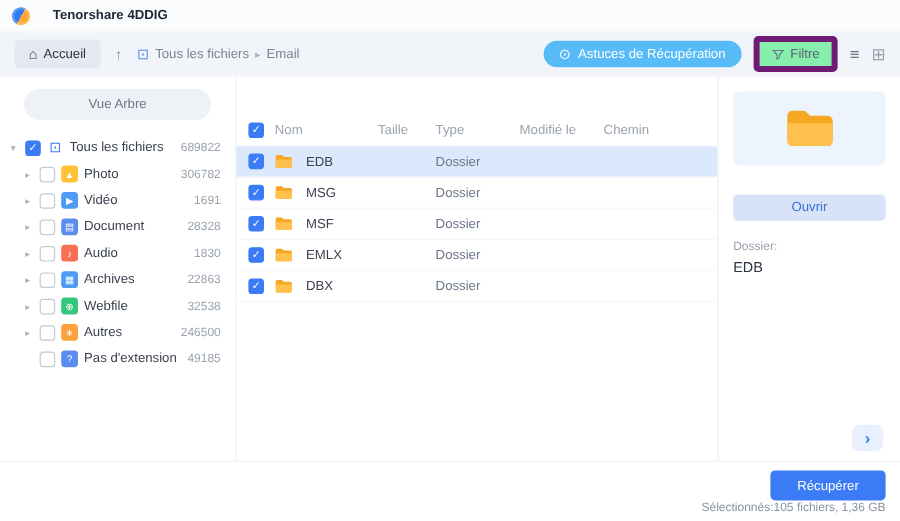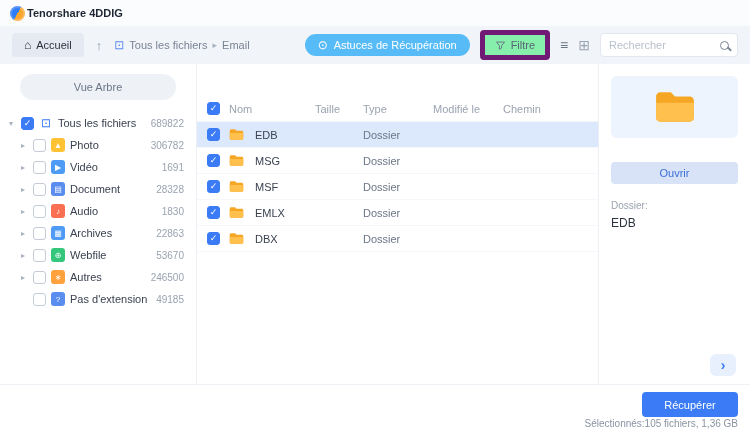--- a/index.html
+++ b/index.html
@@ -2,21 +2,21 @@
 <html><head>
 <meta charset="utf-8">
 <style>
   * { margin:0; padding:0; box-sizing:border-box; }
   html,body { width:750px; height:434px; overflow:hidden; background:#fff;
               font-family:"Liberation Sans", sans-serif; }
   .app { position:relative; width:750px; height:434px; font-size:11px; color:#3a4150; }
 
   
   .titlebar { position:absolute; top:0; left:0; right:0; height:26px; background:#fbfcfe;
-              display:flex; align-items:center; gap:2px; padding:0 10px; }
+              display:flex; align-items:center; gap:19px; padding:0 10px; }
   .logo { width:15px; height:15px; border-radius:50%;
           background:conic-gradient(from 210deg,#2e7cf6 0 50%,#ffa62e 50% 100%);
           box-shadow:inset 0 0 0 2px #fff3; }
   .app-name { font-weight:bold; font-size:11px; color:#1f2633; }
 
   
   .toolbar { position:absolute; top:26px; left:0; right:0; height:38px; background:#f1f4f9;
              display:flex; align-items:center; padding:0 12px; gap:10px; }
   .btn-home { display:flex; align-items:center; gap:5px; background:#e5eaf2; border:none;
               border-radius:4px; padding:5px 12px; font-size:11px; color:#2b3340; cursor:pointer; }
@@ -125,24 +125,20 @@
       <span>Astuces de Récupération</span>
     </button>
     <button class="btn-filter">
       <svg width="11" height="11" viewBox="0 0 16 16">
           <path d="M2 3h12l-4.5 5.2v3.6l-3 1.6V8.2L2 3z" fill="none" stroke="#6b7686" stroke-width="1.4"></path>
         </svg>
       <span>Filtre</span>
     </button>
     <span class="view-ico">≡</span>
     <span class="view-ico dim">⊞</span>
-    <div class="searchbox">
-      <input class="search-input" placeholder="Rechercher" style="">
-      <span class="mag"></span>
-    </div>
   </div>
 
   <div class="sidebar">
     <div class="view-tabs">
       <span class="tab">Vue Arbre</span>
     </div>
     <div class="tree">
 
       <div class="tree-row">
         <span class="arrow">▾</span>
@@ -190,21 +186,21 @@
         <span class="tree-icon" style="background: rgb(77, 155, 245);">▦</span>
         <span class="tree-label">Archives</span>
         <span class="tree-count">22863</span>
       </div>
 
       <div class="tree-row child">
         <span class="arrow">▸</span>
         <span class="cb"></span>
         <span class="tree-icon" style="background: rgb(52, 199, 123);">⊕</span>
         <span class="tree-label">Webfile</span>
-        <span class="tree-count">53670</span>
+        <span class="tree-count">32538</span>
       </div>
 
       <div class="tree-row child">
         <span class="arrow">▸</span>
         <span class="cb"></span>
         <span class="tree-icon" style="background: rgb(255, 162, 62);">∗</span>
         <span class="tree-label">Autres</span>
         <span class="tree-count">246500</span>
       </div>
 

